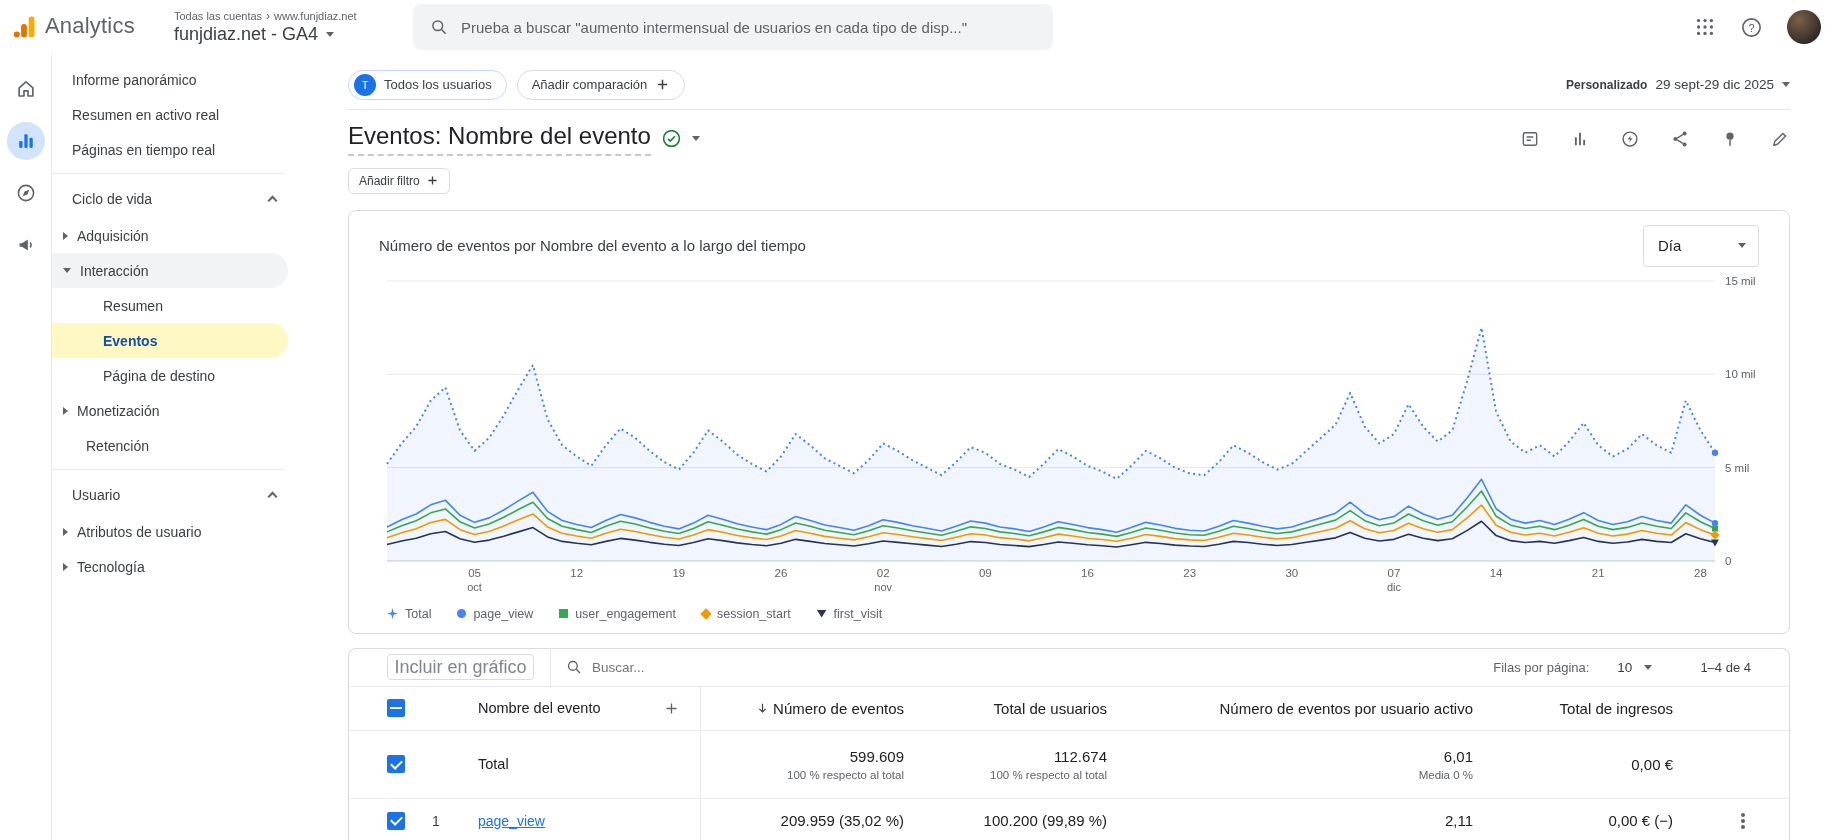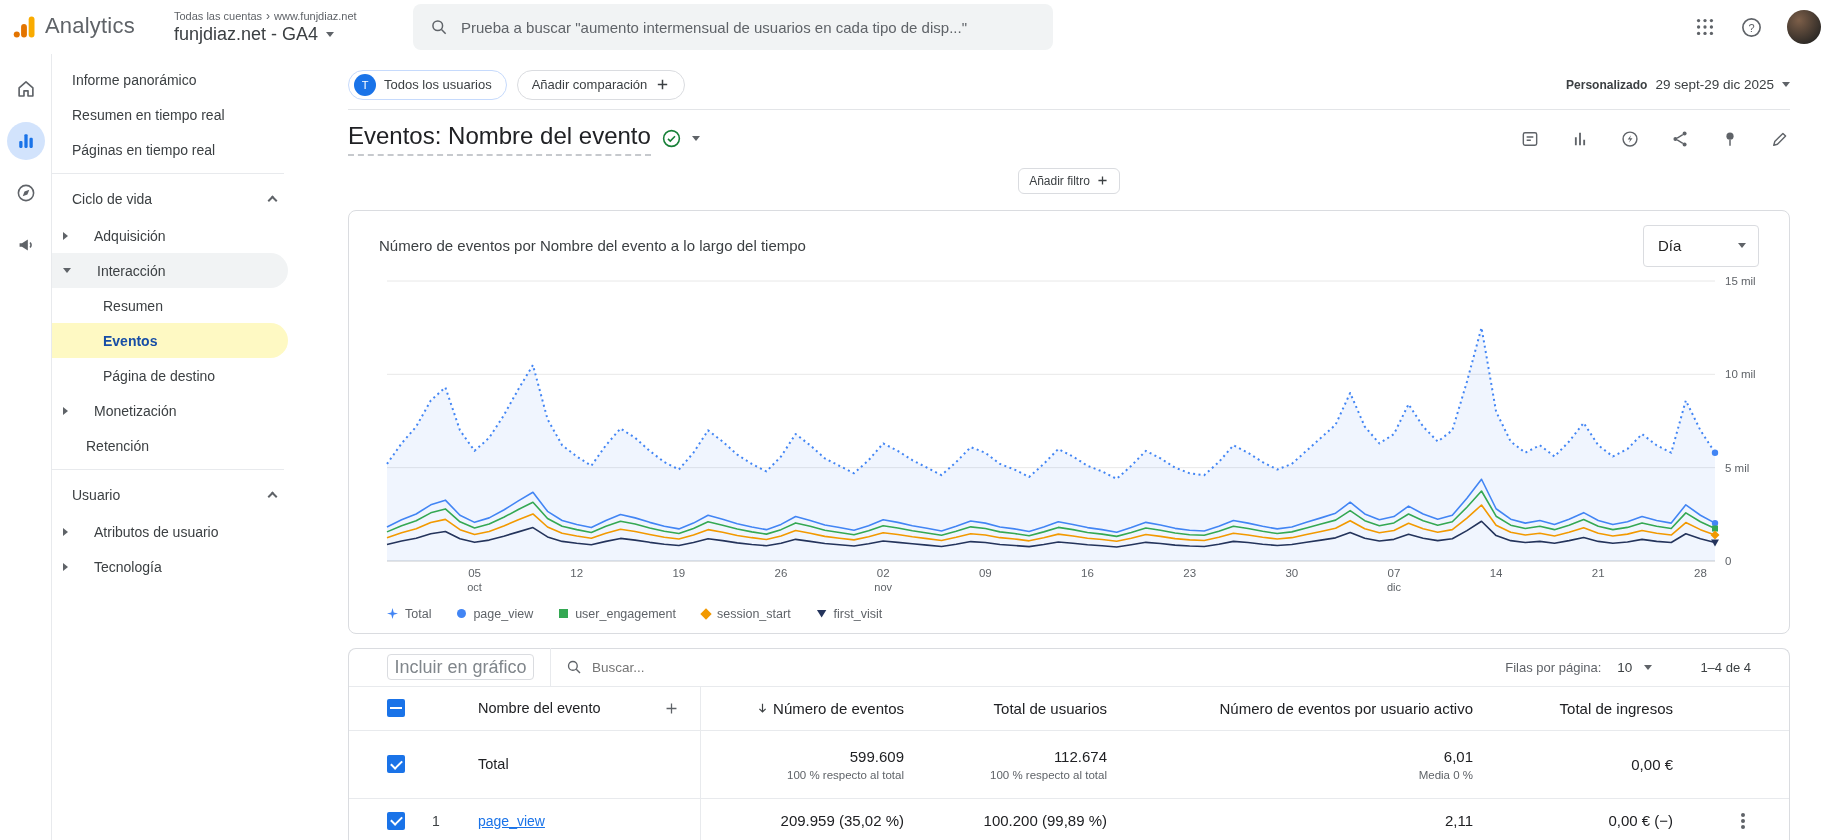--- a/index.html
+++ b/index.html
@@ -29,21 +29,21 @@
 
   
   .rail { width: 52px; border-right: 1px solid #e8eaed; display: flex; flex-direction: column; align-items: center; padding-top: 16px; gap: 14px; flex: 0 0 auto; }
   .rail-item { width: 38px; height: 38px; border-radius: 50%; display: flex; align-items: center; justify-content: center; cursor: pointer; }
   .rail-item.active { background: #d2e3fc; }
 
   
   .sidenav { width: 246px; padding-top: 8px; flex: 0 0 auto; font-size: 14px; color: #3c4043; }
   .nav-item { height: 35px; display: flex; align-items: center; cursor: pointer; margin-right: 10px; border-radius: 0 18px 18px 0; white-space: nowrap; }
   .nav-item.plain { padding-left: 20px; align-items: center; }
-  .nav-item.expandable { padding-left: 11px; gap: 26px; }
+  .nav-item.expandable { padding-left: 11px; gap: 9px; }
   .nav-item.sub { padding-left: 51px; }
   .nav-item.leafindent { padding-left: 34px; }
   .nav-item.parent-open { background: #f1f3f4; }
   .nav-item.selected { background: #fef9c3; color: #174ea6; font-weight: bold; }
   .nav-section { height: 38px; display: flex; align-items: center; padding-left: 20px; cursor: pointer; color: #3c4043; }
   .nav-section .spacer { flex: 1; }
   .nav-divider { height: 1px; background: #e8eaed; margin: 6px 14px 6px 0; }
   .tri { width: 0; height: 0; border-top: 4px solid transparent; border-bottom: 4px solid transparent; border-left: 5px solid #5f6368; }
   .tri.down { border-left: 4px solid transparent; border-right: 4px solid transparent; border-top: 5px solid #5f6368; border-bottom: none; }
   .chevup { width: 7px; height: 7px; border-left: 2px solid #5f6368; border-top: 2px solid #5f6368; transform: rotate(45deg); margin-right: 22px; margin-top: 3px; }
@@ -57,21 +57,21 @@
   .chip-avatar { width: 22px; height: 22px; border-radius: 50%; background: #1a73e8; color: #fff; font-size: 11px; display: flex; align-items: center; justify-content: center; }
   .date-block { margin-left: auto; display: flex; align-items: center; gap: 8px; cursor: pointer; }
   .date-label { font-size: 12px; font-weight: bold; color: #3c4043; }
   .date-value { font-size: 13.5px; color: #3c4043; }
   .caret { display: inline-block; width: 0; height: 0; border-left: 4px solid transparent; border-right: 4px solid transparent; border-top: 5px solid #5f6368; }
 
   .title-row { margin-top: 12px; display: flex; align-items: center; gap: 10px; }
   .page-title { font-size: 24px; font-weight: normal; color: #202124; border-bottom: 2px dashed #c6c9cd; padding-bottom: 4px; line-height: 1.15; }
   .title-actions { margin-left: auto; display: flex; align-items: center; gap: 30px; }
 
-  .filter-row { margin-top: 12px; text-align: center; }
+  .filter-row { margin-top: 12px; }
   .chip.small { height: 26px; border-radius: 6px; font-size: 12px; padding: 0 10px; gap: 6px; }
 
   
   .card { margin-top: 16px; border: 1px solid #dadce0; border-radius: 8px; padding: 14px 30px 8px 30px; }
   .chart-head { display: flex; justify-content: space-between; align-items: flex-start; height: 46px; }
   .chart-title { font-size: 15px; color: #3c4043; padding-top: 12px; }
   .granularity { min-width: 116px; height: 42px; border: 1px solid #dadce0; border-radius: 4px; display: flex; align-items: center; justify-content: space-between; padding: 0 12px 0 14px; font-size: 15px; color: #1f1f1f; cursor: pointer; }
   .legend { display: flex; align-items: center; gap: 26px; margin: 2px 0 4px 8px; }
   .legend-item { display: flex; align-items: center; gap: 7px; font-size: 12.5px; color: #5f6368; cursor: pointer; }
   .legend-marker { width: 9px; height: 9px; display: inline-block; background: #999; flex: 0 0 auto; }
@@ -82,21 +82,21 @@
 
   
   .table-card { margin-top: 14px; border: 1px solid #dadce0; border-bottom: none; border-radius: 8px 8px 0 0; }
   .table-toolbar { height: 38px; display: flex; align-items: center; border-bottom: 1px solid #e8eaed; padding-left: 38px; }
   .include-box { width: 147px; height: 26px; border: 1px solid #dadce0; border-radius: 4px; display: flex; align-items: center; justify-content: center; font-size: 18px; color: #80868b; cursor: pointer; }
   .vdiv { width: 1px; height: 38px; background: #e8eaed; margin-left: 16px; }
   .table-search { display: flex; align-items: center; gap: 9px; margin-left: 14px; }
   .table-search input { border: none; outline: none; font-size: 13.5px; color: #5f6368; width: 300px; font-family: "Liberation Sans", sans-serif; }
   .toolbar-right { margin-left: auto; display: flex; align-items: center; padding-right: 38px; }
   .rpp-label { font-size: 13px; color: #5f6368; }
-  .rpp-select { display: flex; align-items: center; gap: 12px; margin-left: 16px; font-size: 13.5px; color: #3c4043; cursor: pointer; }
+  .rpp-select { display: flex; align-items: center; gap: 12px; margin-left: 28px; font-size: 13.5px; color: #3c4043; cursor: pointer; }
   .pagination { font-size: 13px; color: #3c4043; margin-left: 48px; }
 
   .t-row { display: grid; grid-template-columns: 70px 34px 248px 203px 203px 366px 200px 1fr; align-items: stretch; border-bottom: 1px solid #e8eaed; }
   .t-row.header { height: 44px; }
   .t-row.total { height: 68px; }
   .t-row.datarow { height: 45px; }
   .cell { display: flex; align-items: center; }
   .cell.cb { padding-left: 38px; }
   .cell.idx { justify-content: center; font-size: 14px; color: #3c4043; }
   .cell.name { padding-left: 25px; border-right: 1px solid #e8eaed; font-size: 14.5px; color: #202124; }
@@ -205,21 +205,21 @@
           <path d="M16.5 9.3 a4.3 4.3 0 0 1 0 5.4" stroke="#5f6368" stroke-width="1.6" fill="none"></path>
         </svg>
       </div>
     </nav>
 
     <nav class="sidenav">
       <div class="nav-item plain">
         <span>Informe panorámico</span>
       </div>
       <div class="nav-item plain">
-        <span>Resumen en tiempo real</span>
+        <span>Resumen en activo real</span>
       </div>
       <div class="nav-item plain">
         <span>Páginas en tiempo real</span>
       </div>
       <div class="nav-divider"></div>
 
       <div class="nav-section">
         <span>Ciclo de vida</span>
         <span class="spacer"></span>
         <span class="chevup"></span>

